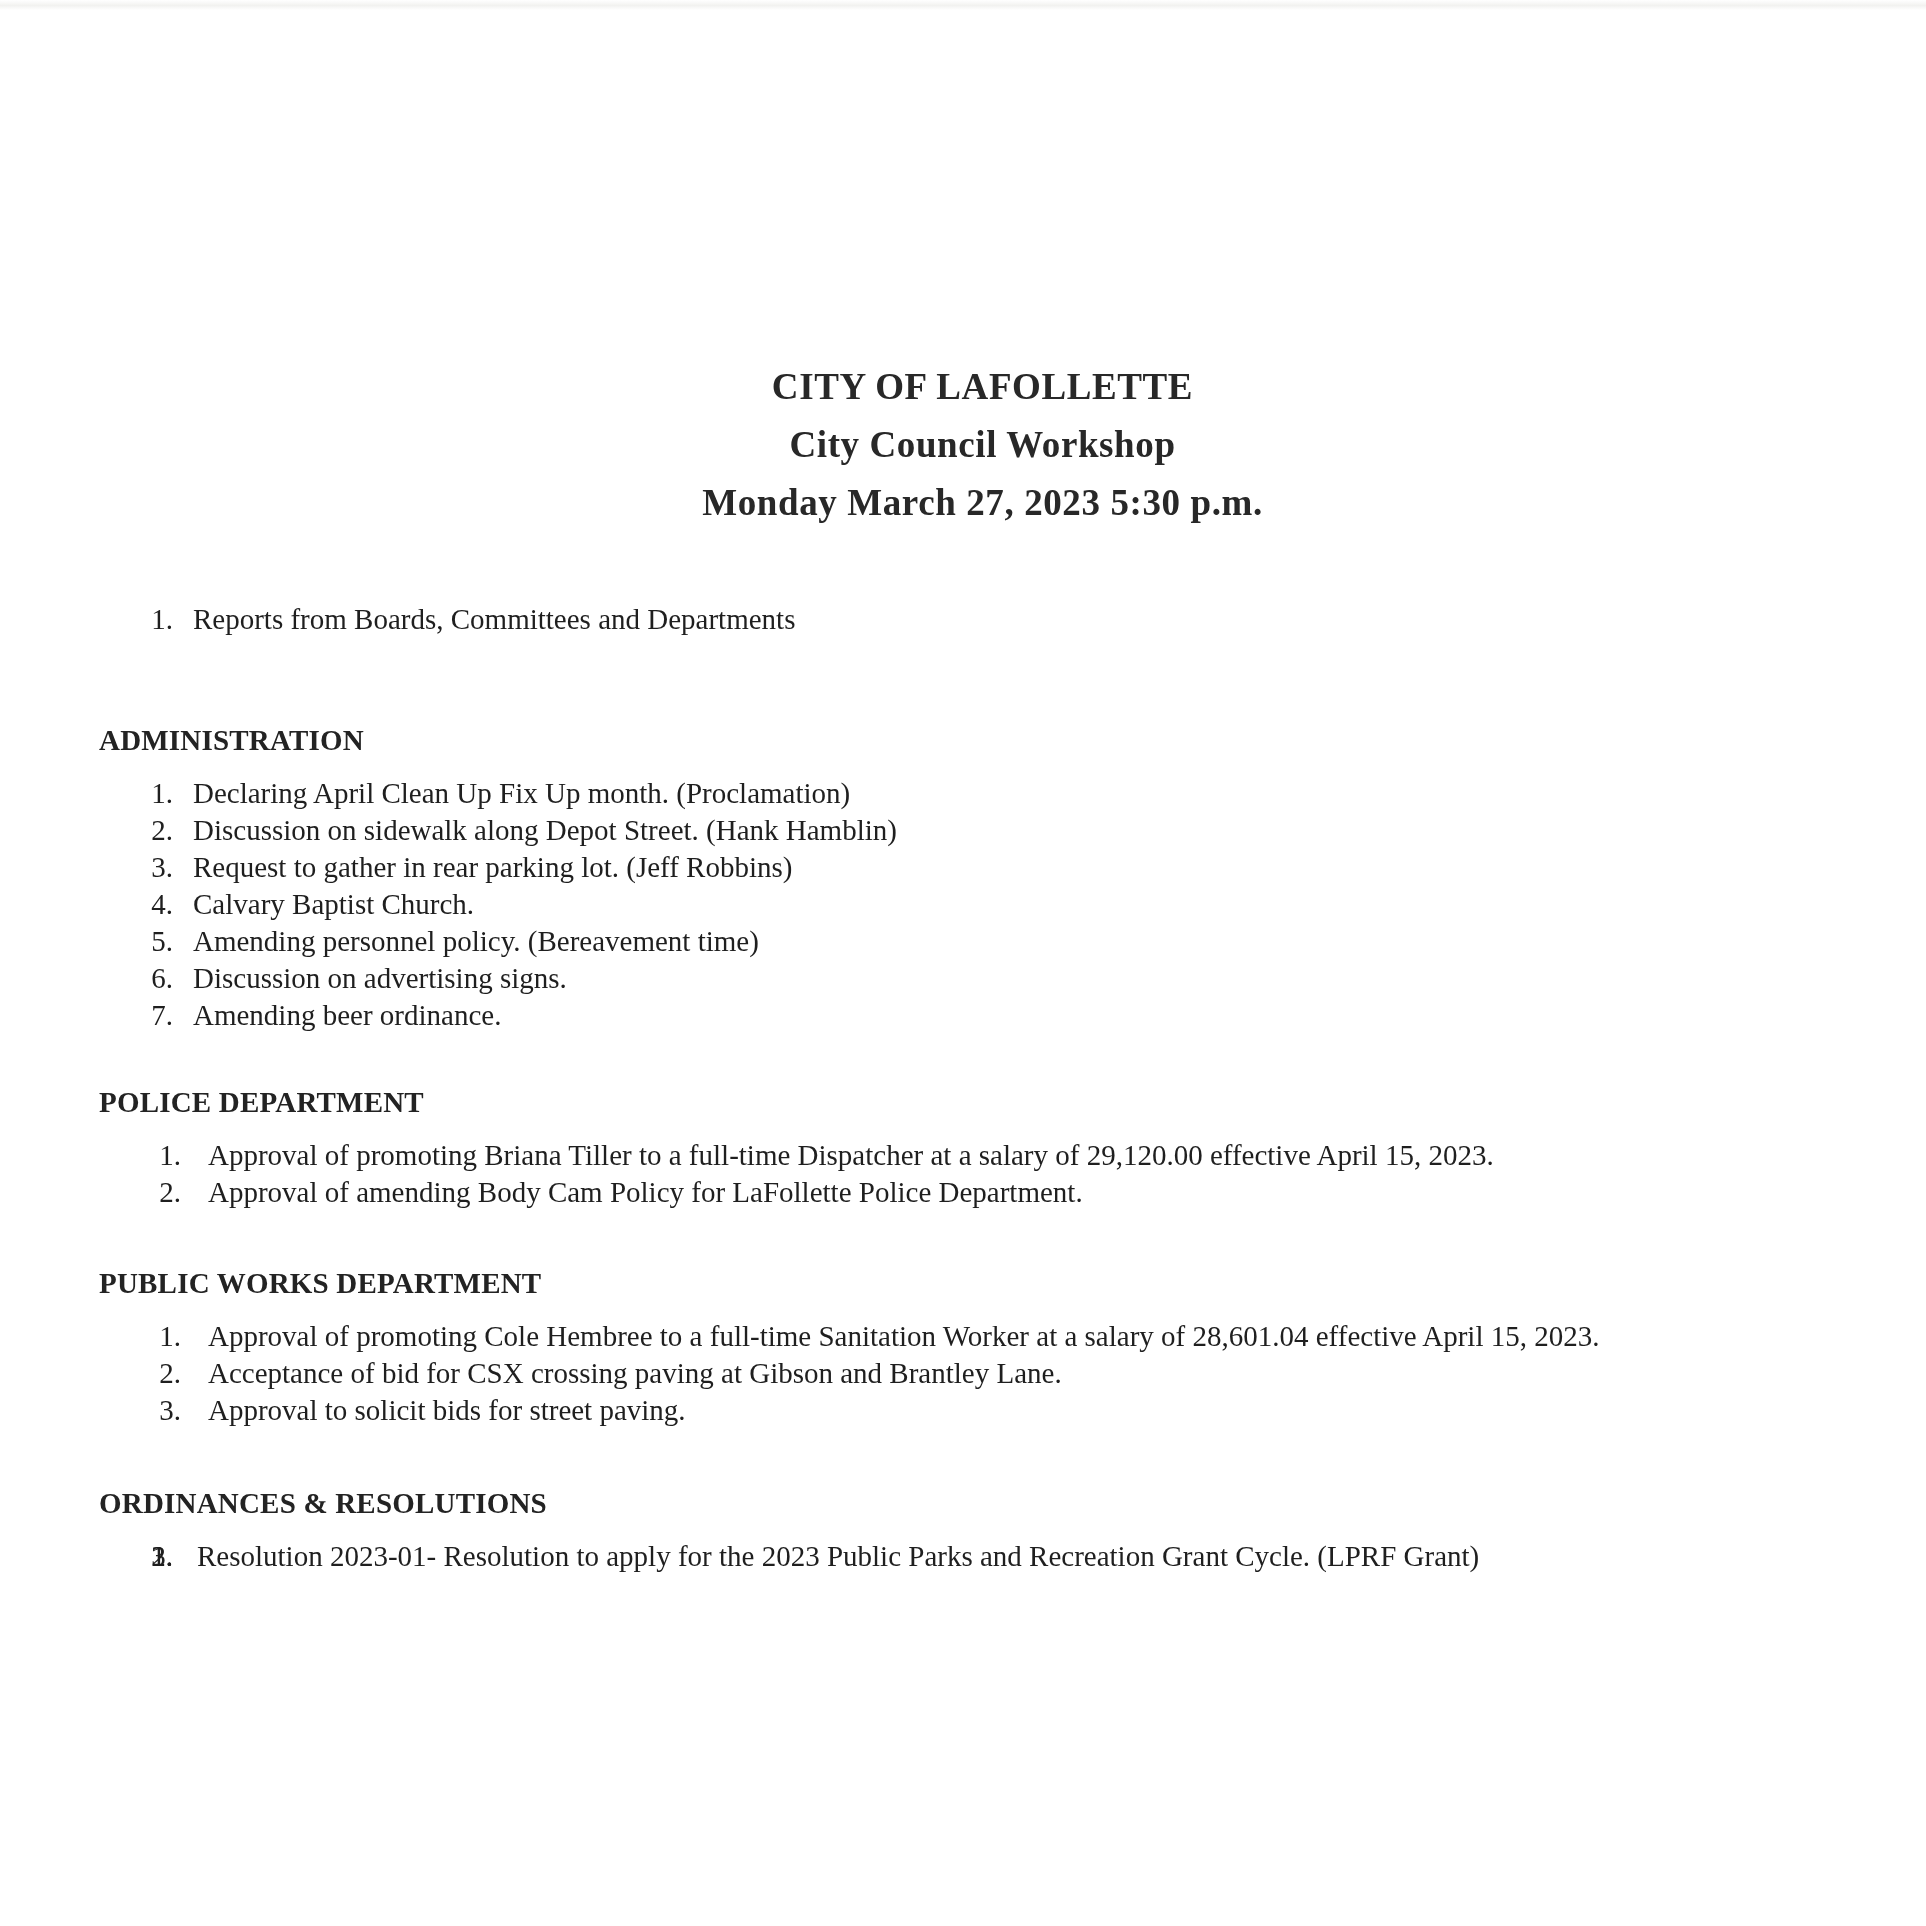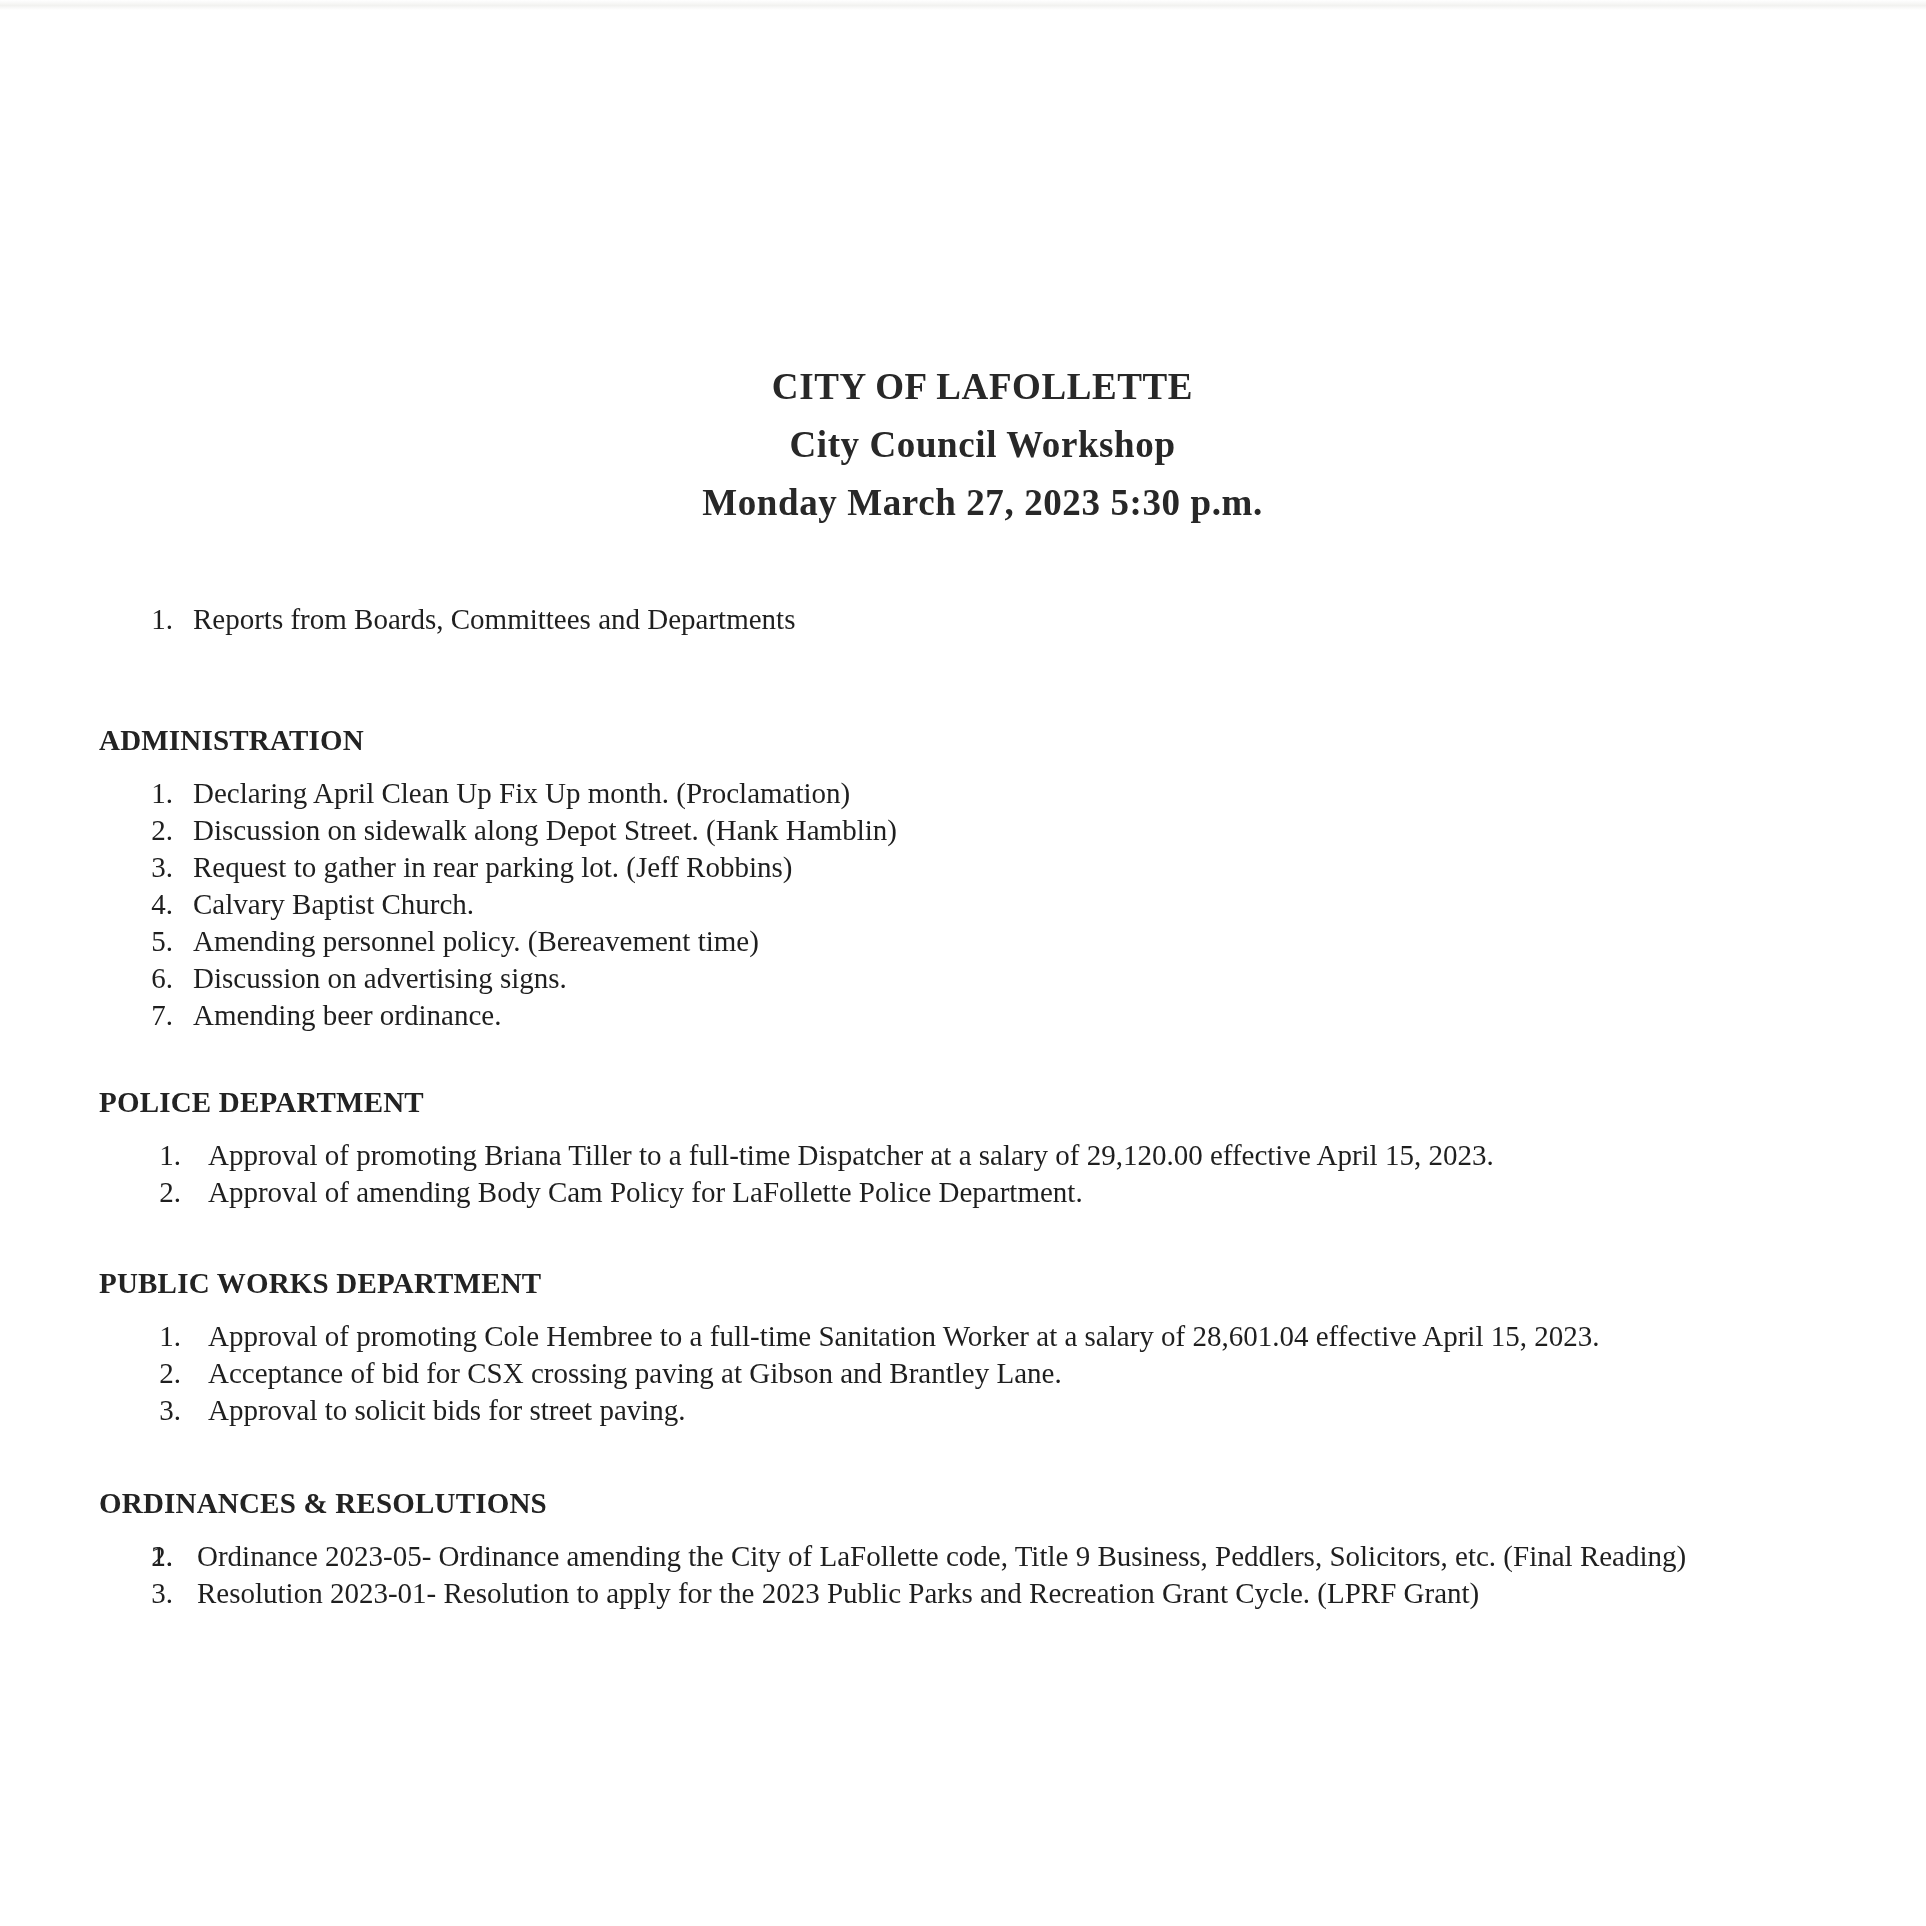--- a/index.html
+++ b/index.html
@@ -182,21 +182,20 @@
 
   <div class="body-block" style="top:1487px;">
     <div class="section-heading">ORDINANCES &amp; RESOLUTIONS</div>
     <div class="spacer-sm"></div>
     <ol class="items">
       <li class="indent-b" style="padding-right:200px;">
         <span class="num">1.</span>
       </li>
       <li class="indent-b" style="padding-right:200px;">
         <span class="num">2.</span>
-        <span class="txt">Ordinance 2023-05- Ordinance amending the City of LaFollette code, Title 9 Business, Peddlers, Solicitors, etc. (Final Reading)</span>
       </li>
       <li class="indent-b" style="padding-right:200px;">
         <span class="num">3.</span>
         <span class="txt">Resolution 2023-01- Resolution to apply for the 2023 Public Parks and Recreation Grant Cycle. (LPRF Grant)</span>
       </li>
     </ol>
   </div>
 
 </div>
 

